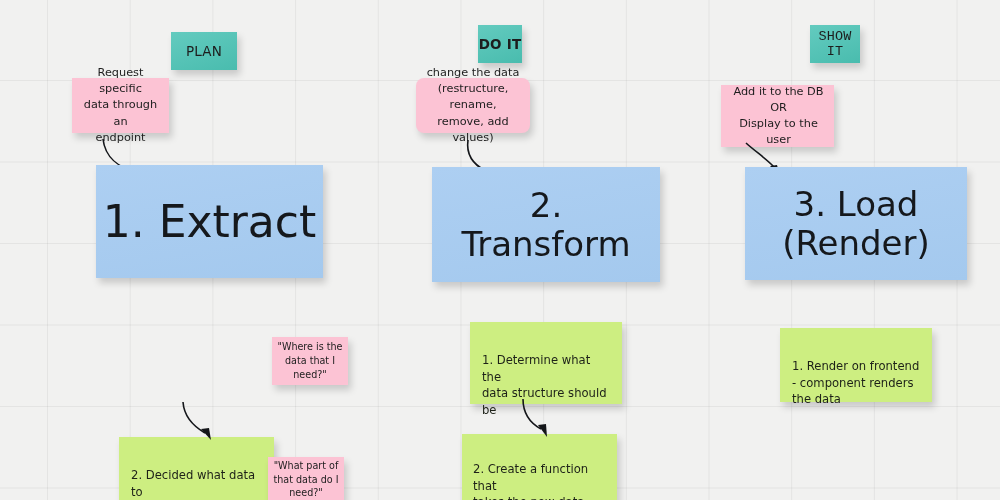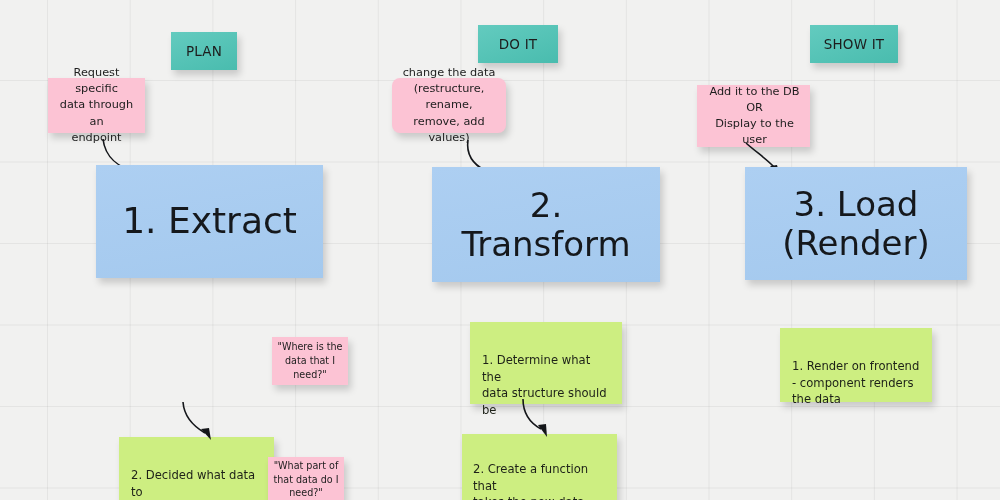--- a/index.html
+++ b/index.html
@@ -41,40 +41,41 @@
   
   .note-pink {
     background: #fcc3d4;
     display: flex;
     align-items: center;
     justify-content: flex-end;
     text-align: center;
     font-size: 11.3px;
     line-height: 1.42;
     padding: 4px 6px;
+    margin-left: 24px;
   }
   
   .note-pink-sm {
     background: #fcc3d4;
     display: flex;
     align-items: center;
     justify-content: center;
     text-align: center;
     font-size: 9.6px;
     line-height: 1.45;
     padding: 3px 5px;
   }
   
   .note-blue {
     background: linear-gradient(170deg, #adcff2 0%, #a4c9ee 100%);
     display: flex;
     align-items: center;
     justify-content: center;
     text-align: center;
-    font-size: 36px;
+    font-size: 44px;
     line-height: 1.12;
     font-weight: 400;
     color: #15181c;
   }
   .note-blue.two-line { font-size: 34px; }
   
   .note-green {
     background: #cdee81;
     font-size: 11.6px;
     line-height: 1.45;
@@ -86,24 +87,24 @@
   .arrow { position: absolute; pointer-events: none; overflow: visible; }
 </style>
 </head>
 <body>
 
 <div id="board">
 
   <div class="note note-teal" style="left:171px; top:32px; width:66px; height:38px;">
     <span>PLAN</span>
   </div>
-  <div class="note note-teal" style="left:478px; top:25px; width:80px; height:38px;">
+  <div class="note note-teal" style="left:478px; top:25px; width:44px; height:38px;font-weight:bold;">
     <span>DO IT</span>
   </div>
-  <div class="note note-teal" style="left:810px; top:25px; width:88px; height:38px;">
+  <div class="note note-teal" style="left:810px; top:25px; width:50px; height:38px;font-family:Liberation Mono, monospace;">
     <span>SHOW IT</span>
   </div>
 
   <div class="note note-pink" style="left:48px; top:78px; width:97px; height:55px;">
     <span>Request specific
 data through an
 endpoint</span>
   </div>
   <div class="note note-pink" style="left:392px; top:78px; width:114px; height:55px;border-radius:8px;">
     <span>change the data

